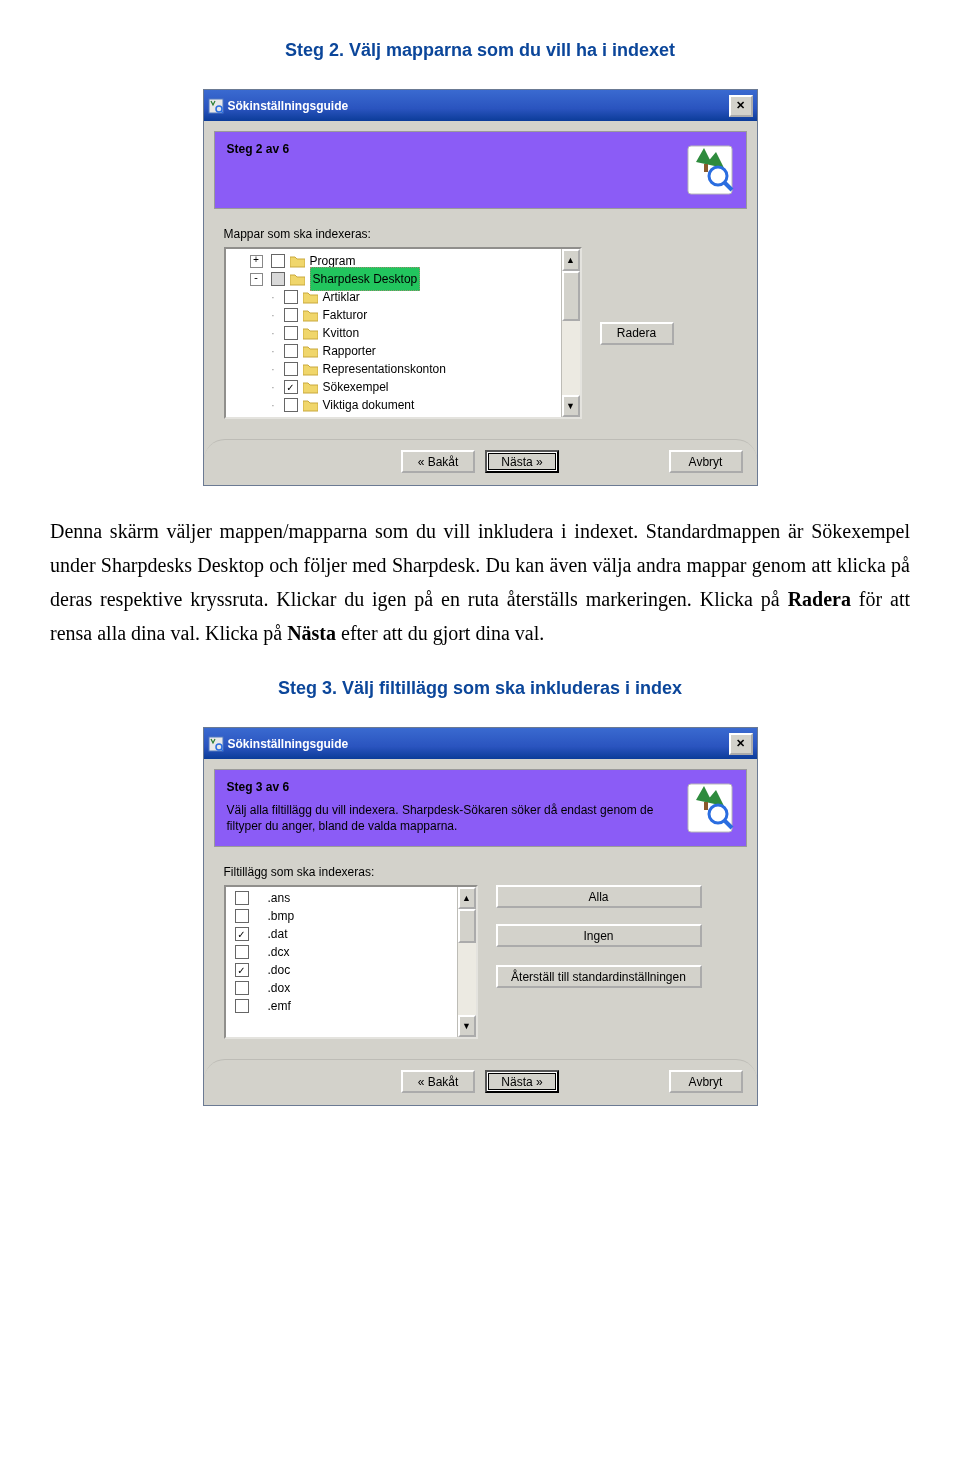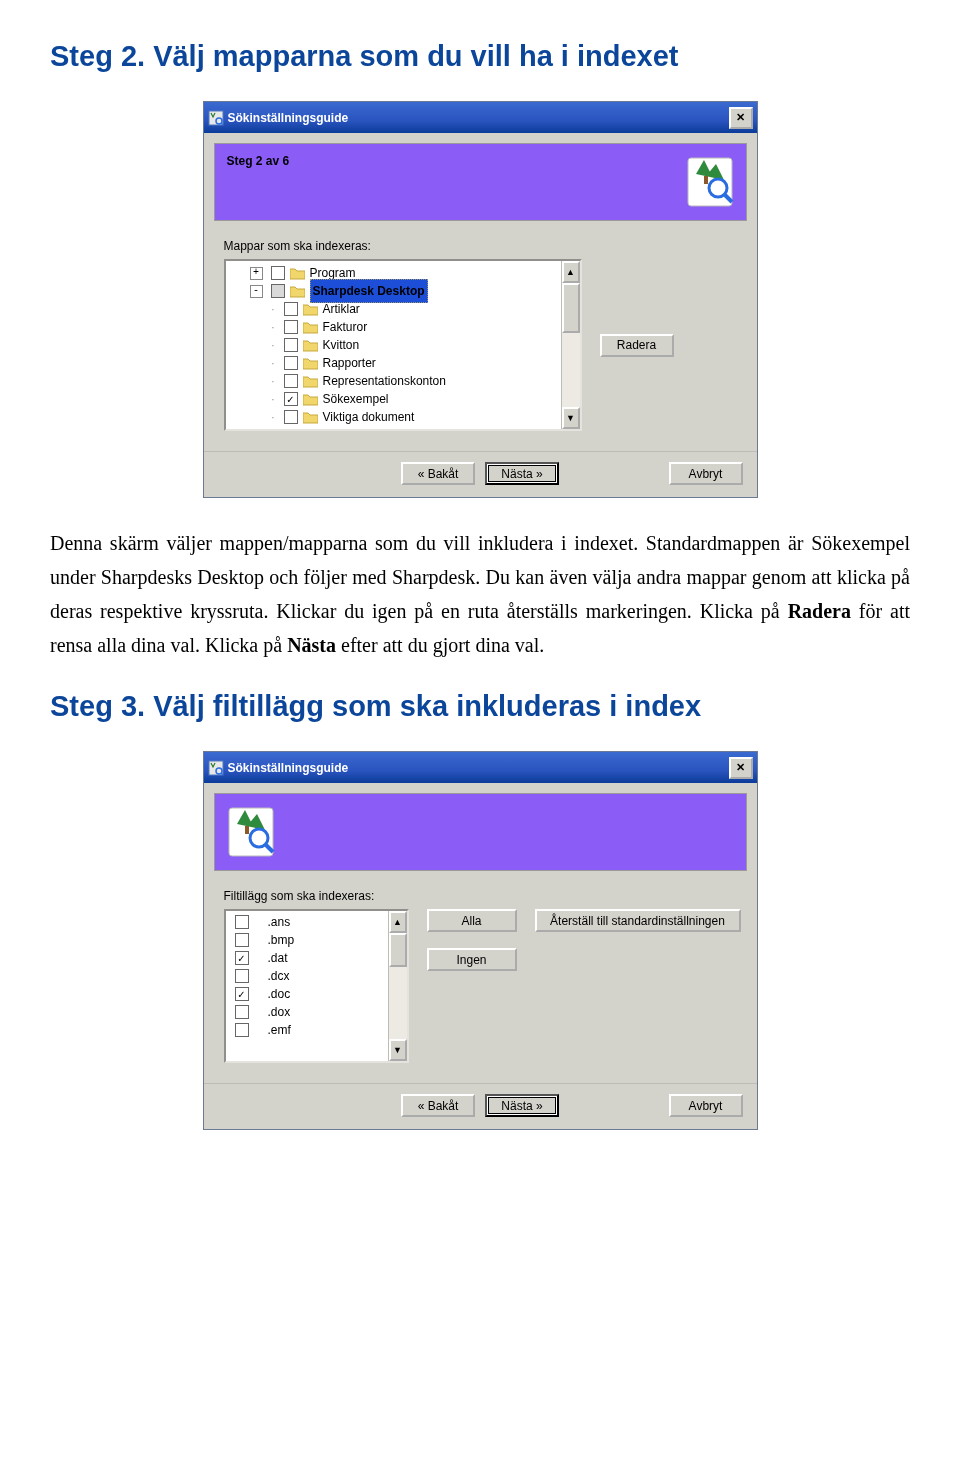--- a/index.html
+++ b/index.html
@@ -7,22 +7,23 @@
     padding: 40px 50px;
     font-family: "Times New Roman", serif;
     background: #fff;
     color: #000;
     width: 860px;
   }
   .heading {
     font-family: Arial, Helvetica, sans-serif;
     font-weight: bold;
     color: #0b469a;
-    font-size: 29px;
+    font-size: 18px;
     margin-bottom: 28px;
+    text-align: center;
   }
   .body-para {
     font-size: 20px;
     line-height: 1.7;
     margin-top: 28px;
     margin-bottom: 28px;
     text-align: justify;
   }
   .body-para b { font-weight: bold; }
   .dialog {
@@ -150,24 +151,23 @@
     font-size: 10px;
   }
   .chk.gray { background: #d9d9d9; }
   .folder-icon {
     width: 15px; height: 13px;
     margin-right: 3px;
     display: inline-block;
   }
   .folder-icon svg { display: block; }
   .tree-item.sel .ti-label {
-    background: #1d4ed8;
+    background: #22c55e;
     border: 1px dotted #9a9370;
     padding: 4px 2px;
-    font-weight: bold;
   }
   .ti-label { }
   .btn {
     min-width: 74px;
     height: 23px;
     background: #d3d2cb;
     border: 2px outset #fff;
     font-family: Tahoma, Arial, sans-serif;
     font-size: 12px;
     padding: 0 6px;
@@ -180,25 +180,26 @@
     border-style: outset;
     box-shadow: inset 0 0 0 1px #fff;
   }
   .dlg-footer {
     border-top: 1px solid #bdbcb6;
     padding: 10px 10px 12px;
     display: flex;
     justify-content: center;
     gap: 10px;
     position: relative;
+    border-radius: 21px;
   }
   .dlg-footer .cancel-slot { position: absolute; right: 14px; }
   .list-content { padding: 2px; }
   .list-item { display: flex; align-items: center; height: 18px; padding-left: 4px; gap: 16px; }
-  .side-btns { display: flex; flex-direction: row; gap: 18px; }
+  .side-btns { display: flex; flex-direction: column; gap: 18px; }
   .side-btns .btn { min-width: 206px; text-align: center; }
   .top-right-btns { display: flex; flex-direction: column; gap: 16px; }
   .dialog.d2 .listbox { height: 150px; width: 250px; }
   .dlg-spacer { height: 10px; }
 </style>
 </head>
 <body>
 
 <div class="heading">Steg 2. Välj mapparna som du vill ha i indexet</div>
 
@@ -364,20 +365,24 @@
         <circle cx="11" cy="11" r="3" fill="none" stroke="#2a6de0" stroke-width="1.5"></circle>
         <line x1="13" y1="13" x2="15" y2="15" stroke="#2a6de0" stroke-width="1.5"></line>
         <path d="M3 3l2 4 2-4" stroke="#257a2e" stroke-width="1.2" fill="none"></path>
       </svg>
     </span>
     <span class="tb-title">Sökinställningsguide</span>
     <span class="tb-close">✕</span>
   </div>
   <div class="dlg-body">
     <div class="step-header-box">
+      <div class="sh-text">
+        <div class="sh-title">Steg 3 av 6</div>
+        <div class="sh-desc">Välj alla filtillägg du vill indexera. Sharpdesk-Sökaren söker då endast genom de filtyper du anger, bland de valda mapparna.</div>
+      </div>
       <div class="sh-icon">
         <svg width="48" height="56" viewBox="0 0 48 56">
           <rect x="2" y="4" width="44" height="48" rx="3" fill="#fff" stroke="#b8b8b8"></rect>
           <polygon points="10,20 18,6 26,22 20,22 30,10 38,26" fill="#2e8b3d"></polygon>
           <rect x="18" y="22" width="4" height="8" fill="#8a5a2b"></rect>
           <circle cx="32" cy="34" r="9" fill="none" stroke="#2a6de0" stroke-width="3"></circle>
           <line x1="38" y1="40" x2="46" y2="48" stroke="#2a6de0" stroke-width="4"></line>
         </svg>
       </div>
     </div>

